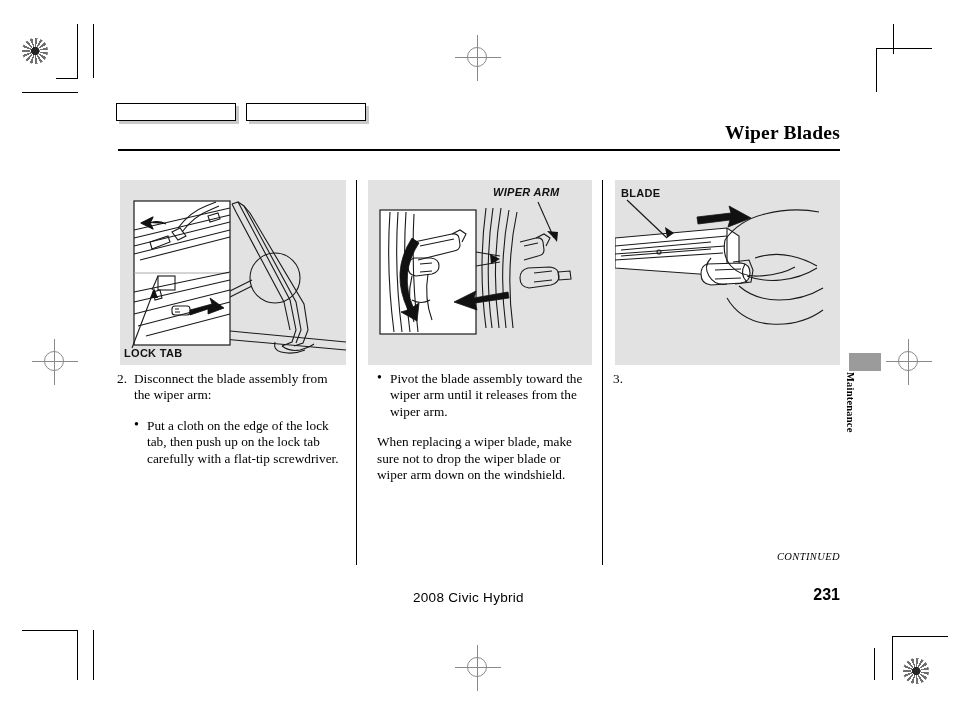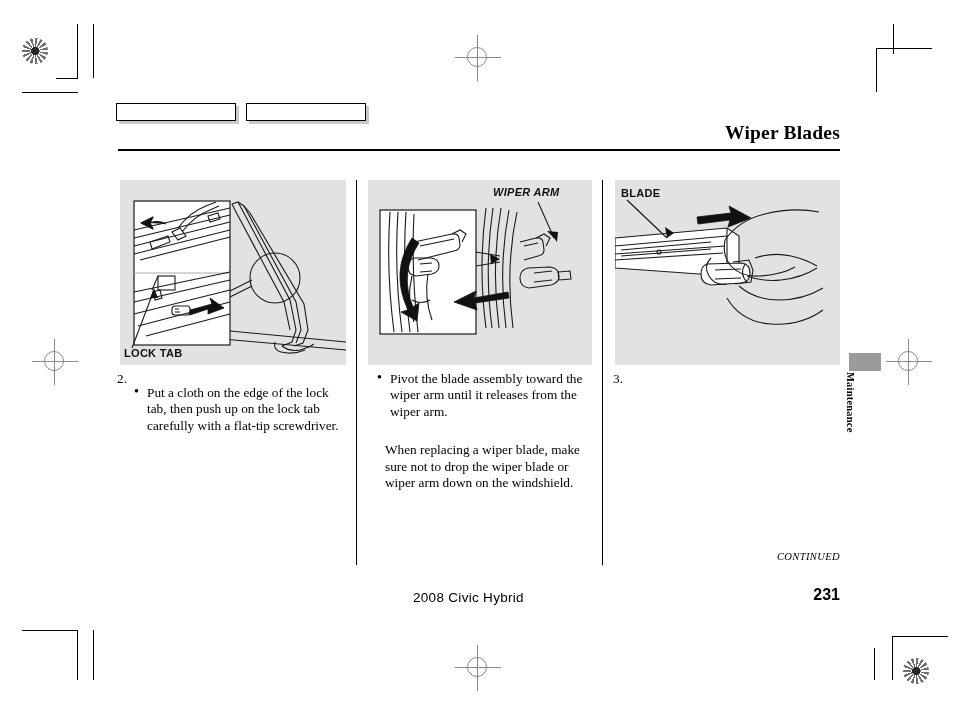--- a/index.html
+++ b/index.html
@@ -127,21 +127,21 @@
     position: relative;
     padding-left: 13px;
     margin-left: 17px;
   }
   .bulleted .dot {
     position: absolute;
     left: 0;
     top: -1px;
     font-size: 14px;
   }
-  .para { margin: 8px; }
+  .para { margin: 0; }
   .gap-md { height: 14px; }
 
   
   #side-tab-block {
     position: absolute;
     left: 849px;
     top: 353px;
     width: 32px;
     height: 18px;
     background: #9b9b9b;
@@ -385,20 +385,21 @@
 
     <line x1="12" y1="20" x2="52" y2="58" stroke="#1a1a1a" stroke-width="1.2"></line>
     <path d="M52 58 l-2 -11 l9 6 z" fill="#111"></path>
   </svg>
   <div class="panel-label" style="left:6px; top:7px;">BLADE</div>
 </div>
 
 <div class="col-text" style="left:117px; top:371px; width:222px;">
   <div class="numbered">
     <span class="num">2.</span>
+    <span>Disconnect the blade assembly from the wiper arm:</span>
   </div>
   <div class="gap-md"></div>
   <div class="bulleted">
     <span class="dot">•</span>
     <span>Put a cloth on the edge of the lock tab, then push up on the lock tab carefully with a flat-tip screwdriver.</span>
   </div>
 </div>
 
 <div class="col-text" style="left:377px; top:371px; width:214px;">
   <div class="bulleted" style="margin-left:0;">

